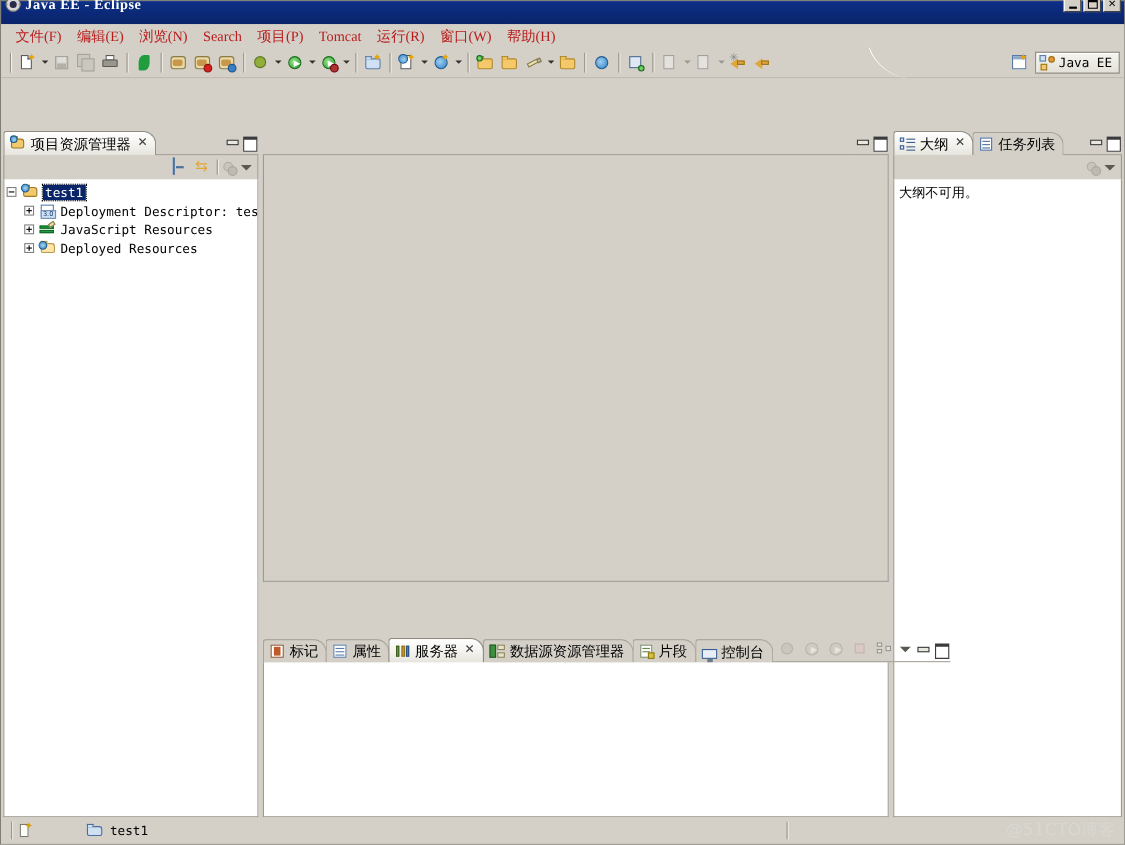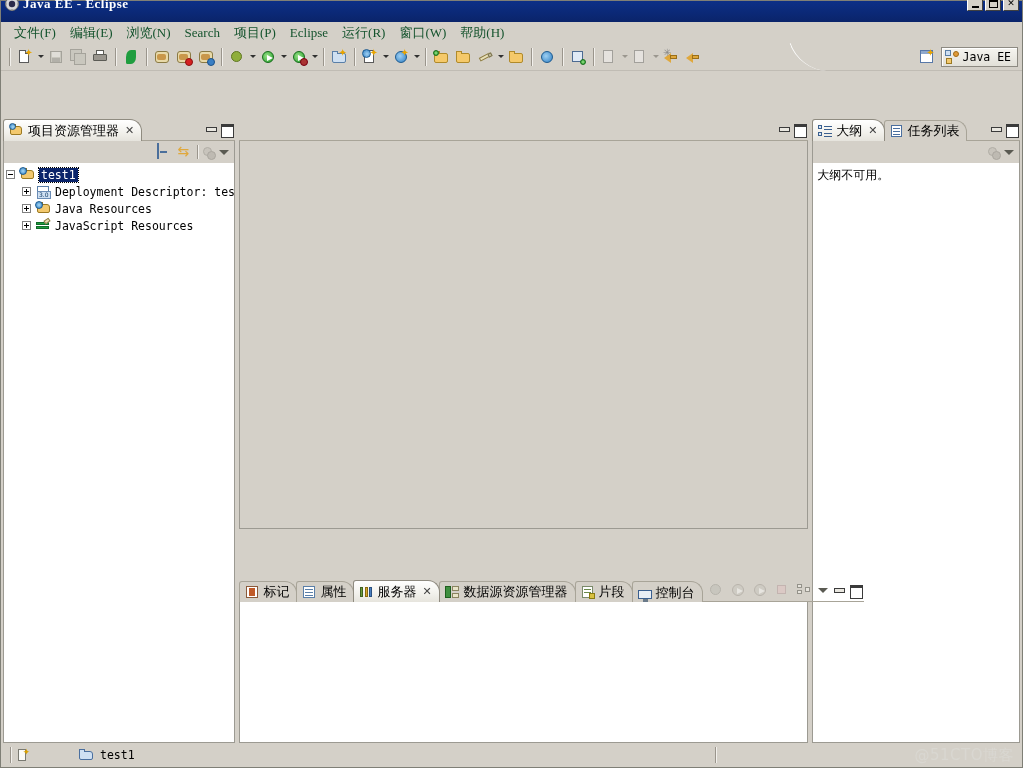--- a/index.html
+++ b/index.html
@@ -67,21 +67,21 @@
     height: 21px;
     display: flex; align-items: center;
     padding-left: 6px;
     background: #d4d0c8;
     flex: 0 0 auto;
   }
   .menuitem {
     padding: 2px 7px;
     font-family: "Liberation Serif", serif;
     font-size: 13px;
-    color: #14532d;
+    color: #b91c1c;
     white-space: nowrap;
     cursor: default;
   }
 
   
   .toolbar {
     height: 28px;
     display: flex; align-items: center;
     background: #d4d0c8;
     padding-left: 4px;
@@ -366,21 +366,21 @@
         </div>
     </div>
   </div>
 
   <div class="menubar">
     <div class="menuitem">文件(F)</div>
     <div class="menuitem">编辑(E)</div>
     <div class="menuitem">浏览(N)</div>
     <div class="menuitem">Search</div>
     <div class="menuitem">项目(P)</div>
-    <div class="menuitem">Eclipse</div>
+    <div class="menuitem">Tomcat</div>
     <div class="menuitem">运行(R)</div>
     <div class="menuitem">窗口(W)</div>
     <div class="menuitem">帮助(H)</div>
   </div>
 
   <div class="toolbar">
     <div class="tb-sep"></div>
 
     <div class="tbtn">
       <span class="ic">
@@ -632,42 +632,42 @@
             <span class="indent"></span>
             <span class="texp plus"></span>
             <span class="ticon i-dd">
               <span class="box"></span>
                 <span class="ver">3.0</span>
             </span>
             <span class="tlabel">Deployment Descriptor: test1</span>
           </div>
 
 
-          <div class="trow">
-            <span class="indent"></span>
-            <span class="texp plus"></span>
-            <span class="ticon i-jr">
-              <span class="f"></span>
-                <span class="ft"></span>
-                <span class="c"></span>
-            </span>
-            <span class="tlabel">Java Resources</span>
-          </div>
 
           <div class="trow">
             <span class="indent"></span>
             <span class="texp plus"></span>
             <span class="ticon i-js">
               <span class="b1"></span>
                 <span class="b2"></span>
                 <span class="pn"></span>
             </span>
             <span class="tlabel">JavaScript Resources</span>
           </div>
 
+          <div class="trow">
+            <span class="indent"></span>
+            <span class="texp plus"></span>
+            <span class="ticon i-dr">
+              <span class="f"></span>
+                <span class="ft"></span>
+                <span class="g"></span>
+            </span>
+            <span class="tlabel">Deployed Resources</span>
+          </div>
 
 
 
         </div>
       </div>
     </div>
 
     <div class="sash-v"></div>
 
     <div style="flex:1 1 auto; display:flex; flex-direction:column; min-width:0; min-height:0;">

